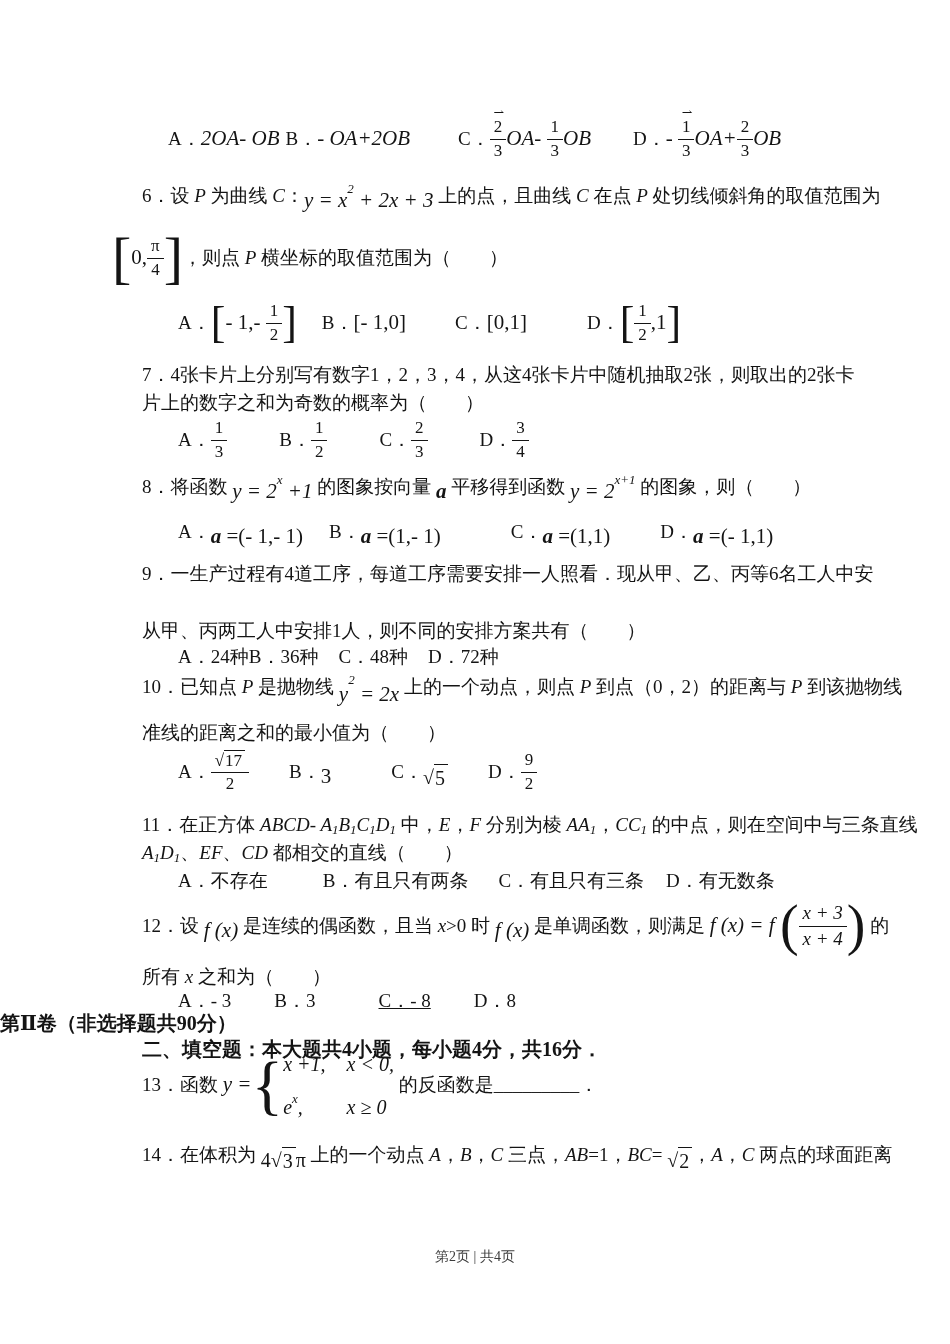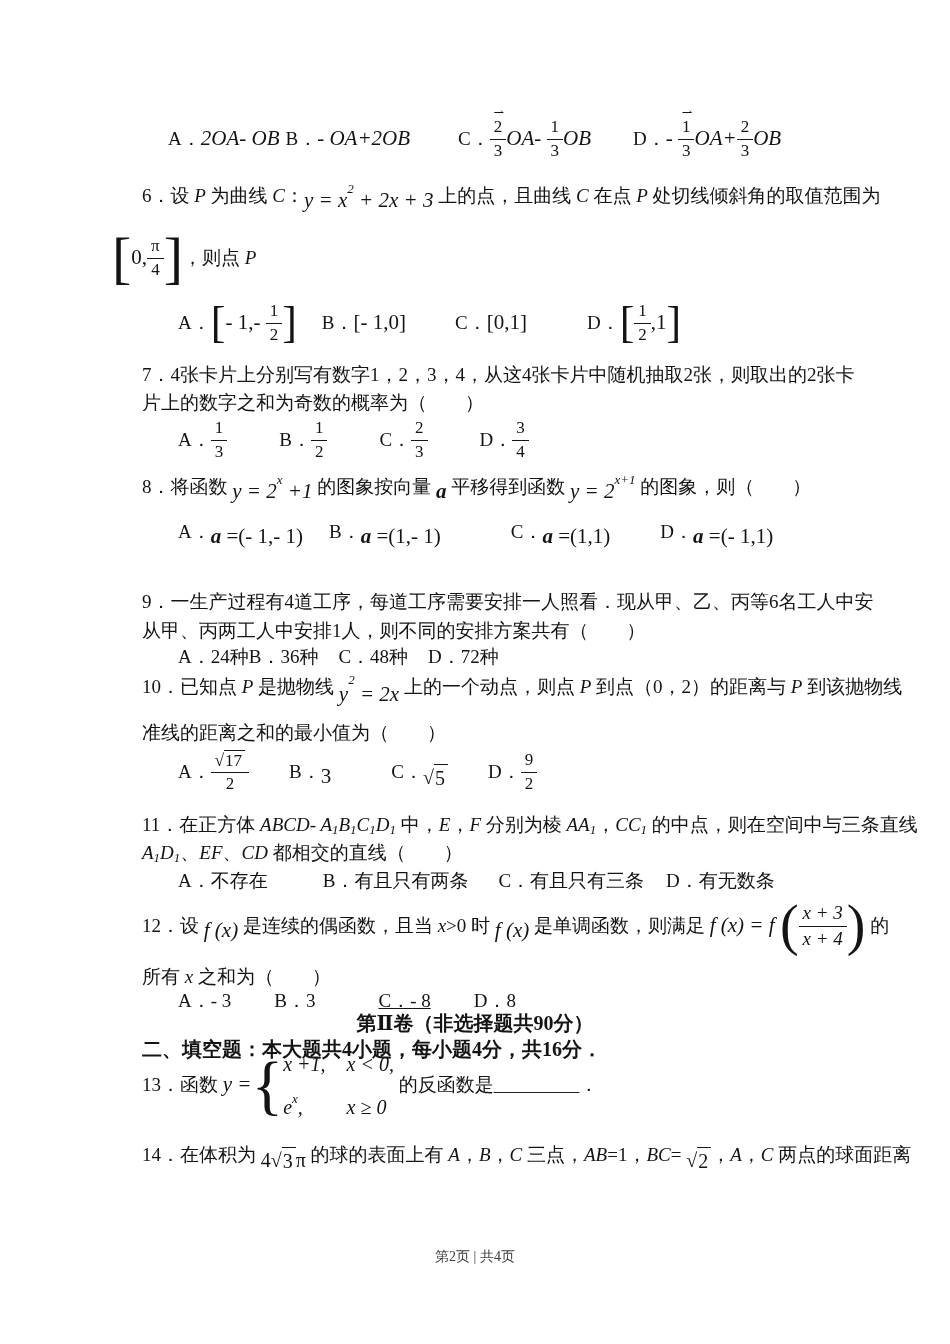--- a/index.html
+++ b/index.html
@@ -1,20 +1,20 @@
 <!DOCTYPE html>
 <html><head>
 <meta charset="utf-8">
 <style>
   html,body{margin:0;padding:0;background:#ffffff;}
   .page{position:relative;width:950px;height:1344px;background:#fff;overflow:hidden;
         font-family:"Liberation Serif","DejaVu Serif",serif;color:#141414;}
   .line{position:absolute;left:142px;display:flex;align-items:center;white-space:pre;
         font-size:19px;line-height:1.3;}
-  .ctr{left:0;right:0;justify-content:center;}
+  .ctr{left:0;right:0;}
   .b{font-weight:700;}
   .mi{font-style:italic;}
   .eq{font-style:italic;font-size:21px;}
   .up{font-style:normal;}
   .dn{position:relative;top:5px;}
   .dn2{position:relative;top:8px;}
   .sp{font-size:13px;font-style:italic;position:relative;top:-7px;}
   .sb{font-size:13px;position:relative;top:5px;font-style:italic;}
   .fr{display:inline-flex;flex-direction:column;align-items:center;font-size:17px;
       line-height:1.2;text-align:center;font-style:normal;}
@@ -96,20 +96,21 @@
   <div class="line" style="top:222px;height:72px;left:112px;">
     <span class="bd" style="font-size:58px;">[</span>
     <span class="eq up">0,</span>
     <span class="fr">
       <span class="n">π</span>
       <span class="d">4</span>
     </span>
     <span class="bd" style="font-size:58px;">]</span>
     <span>，则点 </span>
     <span class="mi">P</span>
+    <span> 横坐标的取值范围为（　　）</span>
   </div>
 
   <div class="line" style="top:294px;height:58px;">
     <span class="opt" style="margin-left:36px;">
       <span>A．</span>
       <span class="bd" style="font-size:44px;">[</span>
       <span class="eq up">- 1,- </span>
       <span class="fr">
         <span class="n">1</span>
         <span class="d">2</span>
@@ -201,21 +202,21 @@
       <span class="eq b dn">a</span>
       <span class="eq up dn"> =(1,1)</span>
     </span>
     <span class="opt" style="margin-left:50px;">
       <span>D．</span>
       <span class="eq b dn">a</span>
       <span class="eq up dn"> =(- 1,1)</span>
     </span>
   </div>
 
-  <div class="line" style="top:561px;height:26px;margin-top:28px;">
+  <div class="line" style="top:561px;height:26px;">
     <span>9．一生产过程有4道工序，每道工序需要安排一人照看．现从甲、乙、丙等6名工人中安</span>
   </div>
   <div class="line" style="top:618px;height:26px;">
     <span>从甲、丙两工人中安排1人，则不同的安排方案共有（　　）</span>
   </div>
   <div class="line" style="top:644px;height:26px;">
     <span class="opt" style="margin-left:36px;">A．24种</span>
     <span class="opt" style="">B．36种</span>
     <span class="opt" style="margin-left:20px;">C．48种</span>
     <span class="opt" style="margin-left:20px;">D．72种</span>
@@ -351,21 +352,21 @@
     <span> 的反函数是</span>
     <span>_________</span>
     <span>．</span>
   </div>
 
   <div class="line" style="top:1134px;height:42px;">
     <span>14．在体积为 </span>
     <span class="row dn" style="font-size:20px;">
       <span>4</span><span>√</span><span class="rd">3</span><span>π</span>
     </span>
-    <span> 的球的表面上有 </span>
+    <span> 上的一个动点 </span>
     <span class="mi">A</span>
     <span>，</span>
     <span class="mi">B</span>
     <span>，</span>
     <span class="mi">C</span>
     <span> 三点，</span>
     <span class="mi">AB</span>
     <span>=1，</span>
     <span class="mi">BC</span>
     <span>= </span>

